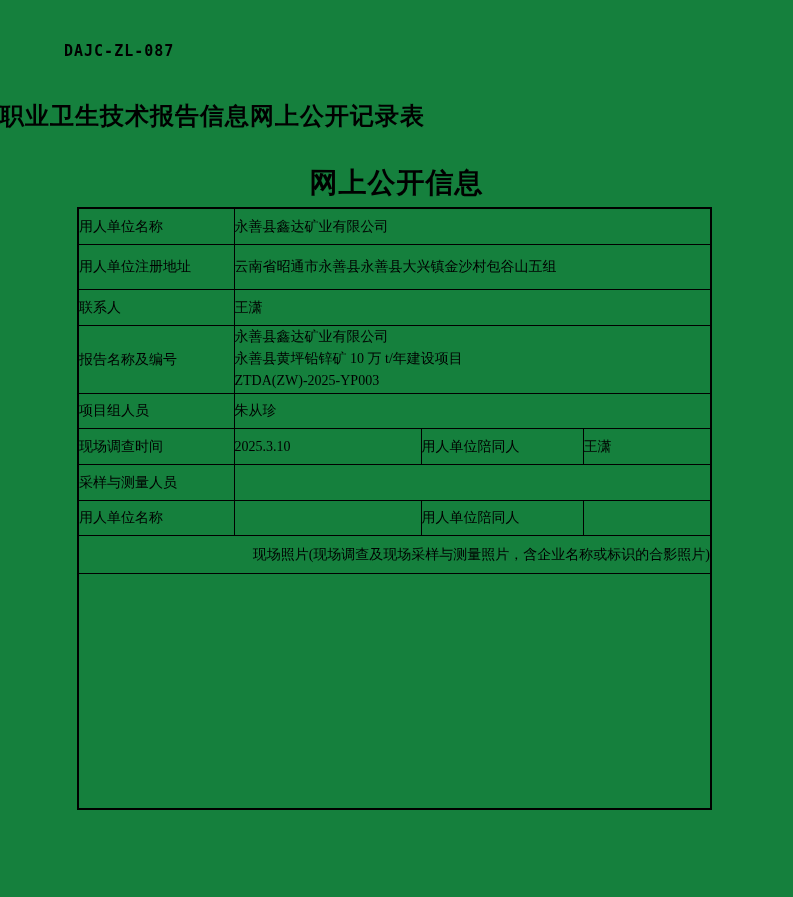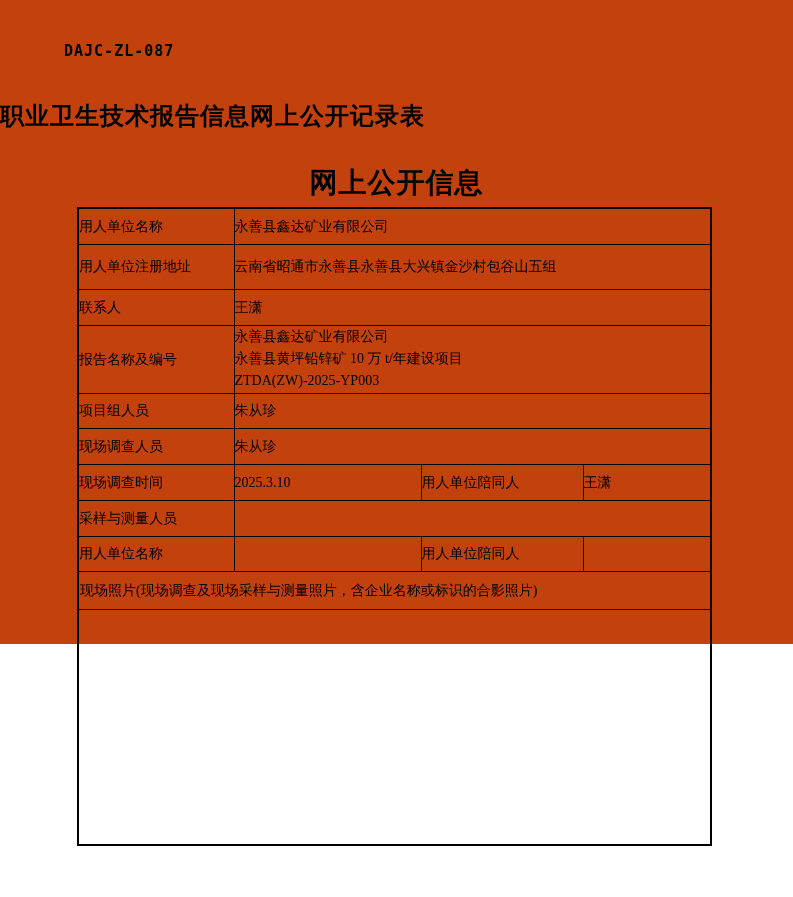--- a/index.html
+++ b/index.html
@@ -8,22 +8,22 @@
     background: #ffffff;
     width: 793px;
     height: 897px;
     overflow: hidden;
     font-family: "Liberation Serif", "DejaVu Serif", serif;
     color: #000000;
   }
   .page {
     position: relative;
     width: 793px;
-    height: 644px;
-    background: #c2410c;
+    height: 897px;
+    background: #15803d;
     text-decoration: underline;
   }
   .doc-code {
     position: absolute;
     left: 64px;
     top: 42px;
     font-family: "DejaVu Sans Mono", "Liberation Mono", monospace;
     font-weight: bold;
     font-size: 15px;
     letter-spacing: 1px;
@@ -62,21 +62,21 @@
   }
   table.record td {
     border: 1px solid #000000;
     font-size: 14px;
     vertical-align: middle;
     padding: 0;
     overflow: hidden;
     line-height: 1.5;
   }
   table.record td.photo-caption {
-    text-align: left;
+    text-align: right;
     padding-left: 1px;
   }
   .report-line {
     line-height: 22px;
     white-space: nowrap;
   }
   tr.r1  { height: 36px; }
   tr.r2  { height: 45px; }
   tr.r3  { height: 36px; margin-left: 13px; }
   tr.r4  { height: 68px; }
@@ -129,24 +129,20 @@
           <div class="report-line">永善县黄坪铅锌矿 10 万 t/年建设项目</div>
           <div class="report-line">ZTDA(ZW)-2025-YP003</div>
         </td>
       </tr>
 
       <tr class="r5">
         <td>项目组人员</td>
         <td colspan="3">朱从珍</td>
       </tr>
 
-      <tr class="r6">
-        <td>现场调查人员</td>
-        <td colspan="3">朱从珍</td>
-      </tr>
 
       <tr class="r7">
         <td>现场调查时间</td>
         <td>2025.3.10</td>
         <td>用人单位陪同人</td>
         <td>王潇</td>
       </tr>
 
       <tr class="r8">
         <td>采样与测量人员</td>

